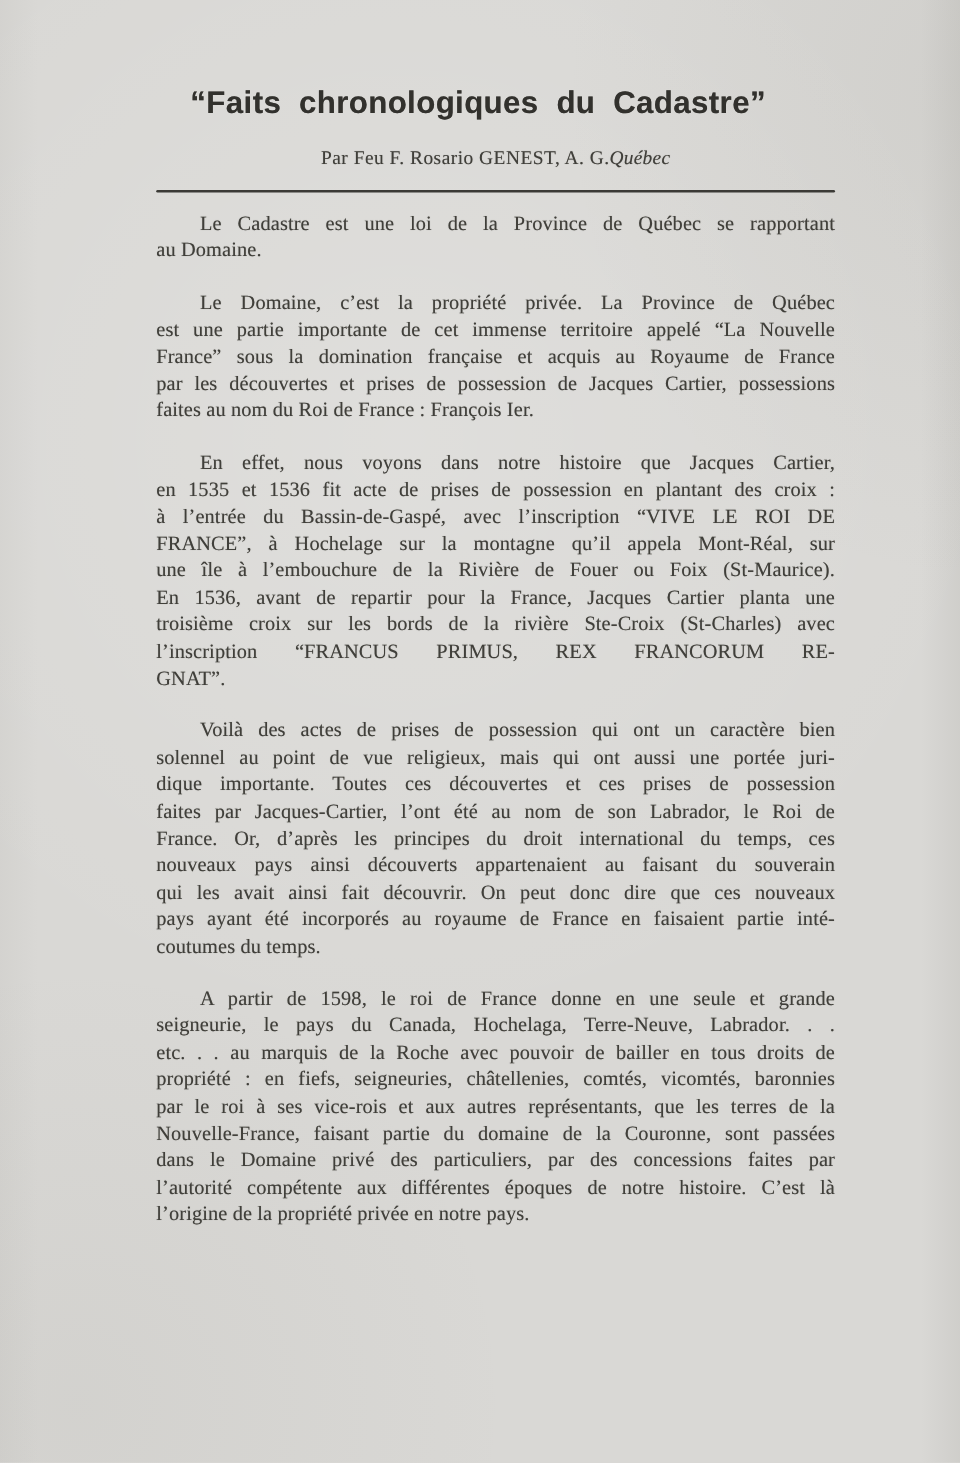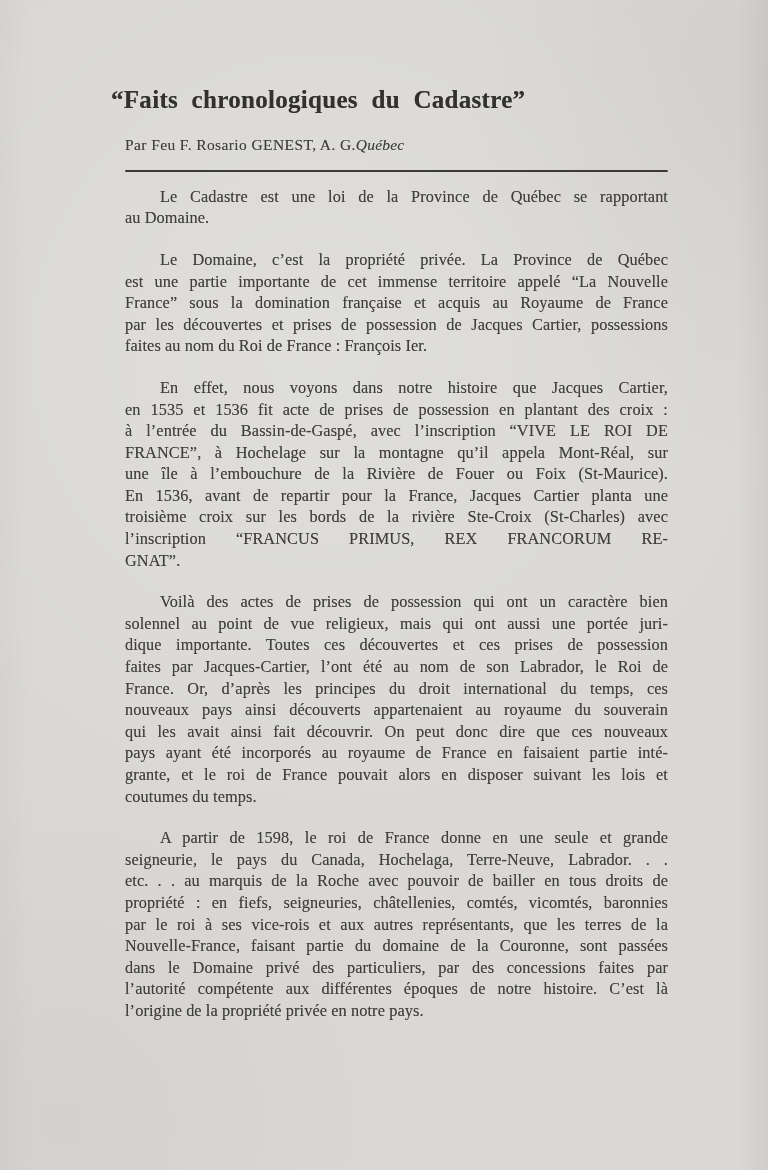--- a/index.html
+++ b/index.html
@@ -11,30 +11,30 @@
       radial-gradient(55% 45% at 100% 6%, rgba(128,126,118,.09), rgba(128,126,118,0) 75%),
       radial-gradient(60% 40% at 8% 96%, rgba(128,126,118,.07), rgba(128,126,118,0) 75%),
       linear-gradient(to right, rgba(122,120,113,.06), rgba(122,120,113,0) 4%, rgba(122,120,113,0) 96%, rgba(122,120,113,.10));
     font-family:"Liberation Serif", serif;
   }
   .page{
     box-sizing:border-box;width:768px;height:1170px;
     padding:0 100px 0 125px;position:relative;
   }
   .title{
-    margin:0;padding-top:86px;
-    font-family:Liberation Serif, serif;
+    margin:0;padding-top:68px;
+    font-family:Liberation Sans, sans-serif;
     font-weight:700;font-size:25px;line-height:1.15;
     color:var(--title-ink,#32312d);
-    text-align:left;word-spacing:7px;letter-spacing:.3px;
+    text-align:center;word-spacing:7px;letter-spacing:.3px;
     transform:translateX(-14px);
     text-shadow:0 0 .5px rgba(50,49,45,.55);
   }
   .byline{
-    display:flex;justify-content:flex-start;align-items:baseline;
+    display:flex;justify-content:center;align-items:baseline;
     margin-top:20px;font-size:15.5px;line-height:19px;
     color:var(--ink,#403f3a);letter-spacing:.4px;
     text-shadow:0 0 .6px rgba(64,63,58,.5);
   }
   .byline .loc{font-style:italic;letter-spacing:.2px;}
   .rule{height:2px;margin-top:16px;background:var(--rule,#3b3a36);border-radius:1px;}
   .body{
     margin-top:14px;
     font-size:16.3px;line-height:21.6px;
     color:var(--ink,#403f3a);letter-spacing:.1px;
@@ -86,24 +86,23 @@
         <div class="line">troisième croix sur les bords de la rivière Ste-Croix (St-Charles) avec</div>
         <div class="line">l’inscription “FRANCUS PRIMUS, REX FRANCORUM RE-</div>
         <div class="line last">GNAT”.</div>
       </div>
       <div class="para">
         <div class="line first">Voilà des actes de prises de possession qui ont un caractère bien</div>
         <div class="line">solennel au point de vue religieux, mais qui ont aussi une portée juri-</div>
         <div class="line">dique importante. Toutes ces découvertes et ces prises de possession</div>
         <div class="line">faites par Jacques-Cartier, l’ont été au nom de son Labrador, le Roi de</div>
         <div class="line">France. Or, d’après les principes du droit international du temps, ces</div>
-        <div class="line">nouveaux pays ainsi découverts appartenaient au royaume du souverain</div>
+        <div class="line">nouveaux pays ainsi découverts appartenaient au faisant du souverain</div>
         <div class="line">qui les avait ainsi fait découvrir. On peut donc dire que ces nouveaux</div>
         <div class="line">pays ayant été incorporés au royaume de France en faisaient partie inté-</div>
-        <div class="line">grante, et le roi de France pouvait alors en disposer suivant les lois et</div>
         <div class="line last">coutumes du temps.</div>
       </div>
       <div class="para">
         <div class="line first">A partir de 1598, le roi de France donne en une seule et grande</div>
         <div class="line">seigneurie, le pays du Canada, Hochelaga, Terre-Neuve, Labrador. . .</div>
         <div class="line">etc. . . au marquis de la Roche avec pouvoir de bailler en tous droits de</div>
         <div class="line">propriété : en fiefs, seigneuries, châtellenies, comtés, vicomtés, baronnies</div>
         <div class="line">par le roi à ses vice-rois et aux autres représentants, que les terres de la</div>
         <div class="line">Nouvelle-France, faisant partie du domaine de la Couronne, sont passées</div>
         <div class="line">dans le Domaine privé des particuliers, par des concessions faites par</div>

